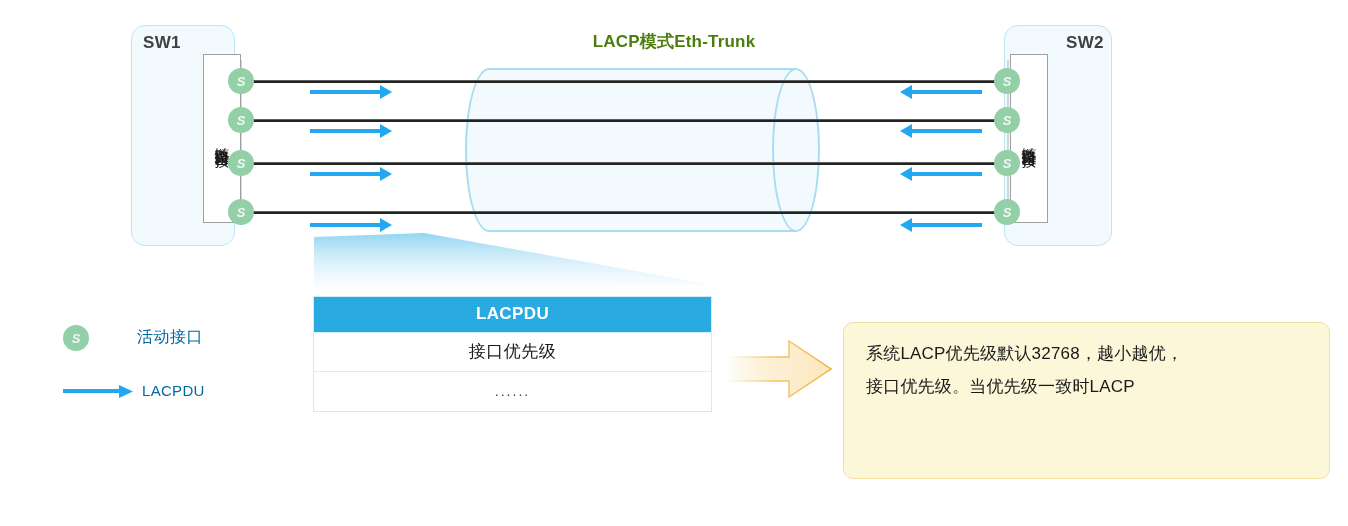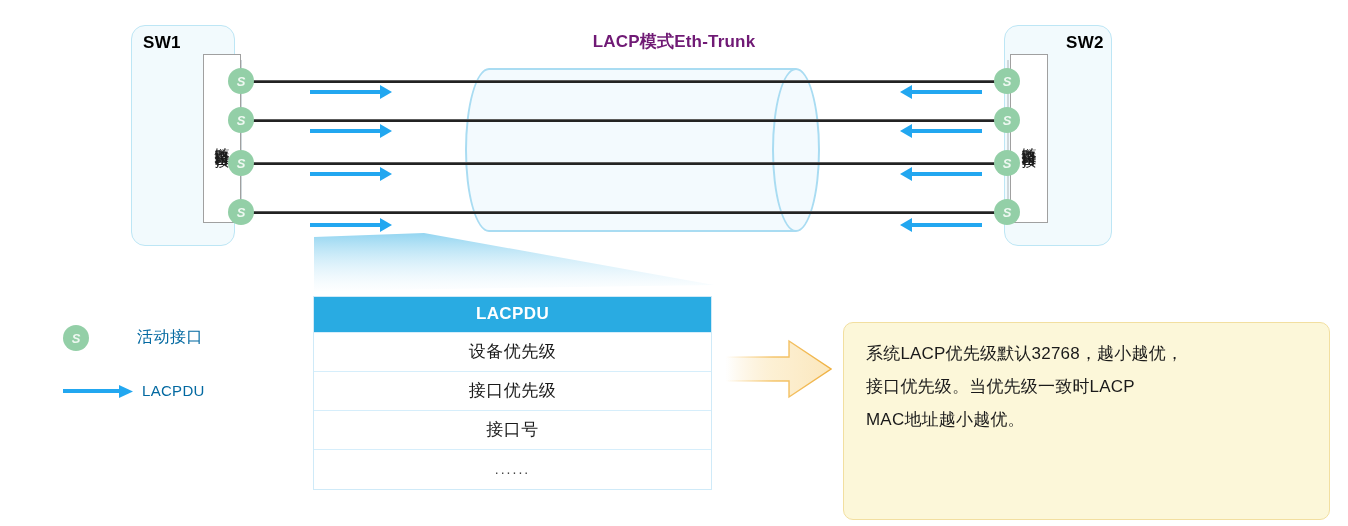--- a/index.html
+++ b/index.html
@@ -29,21 +29,21 @@
     border-radius: 14px;
     box-sizing: border-box;
   }
   #sw1-box { left: 131px; top: 25px; width: 104px; height: 221px; }
   #sw2-box { left: 1004px; top: 25px; width: 108px; height: 221px; }
 
   .switch-label {
     position: absolute;
     font-size: 17px;
     font-weight: bold;
-    color: #000000;
+    color: #404040;
     letter-spacing: 0.3px;
     white-space: nowrap;
   }
   #sw1-label { left: 143px; top: 33px; }
   #sw2-label { left: 1066px; top: 33px; }
 
   
   .agg-module {
     position: absolute;
     background: #ffffff;
@@ -156,21 +156,21 @@
     border: 2px solid #a9dcf2;
   }
 
   #trunk-title {
     position: absolute;
     left: 0; right: 0;
     top: 30px;
     text-align: center;
     font-size: 17px;
     font-weight: bold;
-    color: #701a75;
+    color: #4d7c0f;
     letter-spacing: 0.2px;
   }
 
   
   #callout-funnel {
     position: absolute;
     left: 314px;
     top: 233px;
     width: 400px;
     height: 62px;
@@ -218,21 +218,21 @@
     width: 106px;
     height: 62px;
   }
 
   
   #note-box {
     position: absolute;
     left: 843px;
     top: 322px;
     width: 487px;
-    height: 198px;
+    height: 157px;
     background: #fcf7d9;
     border: 1.5px solid #f2dfa0;
     border-radius: 10px;
     box-sizing: border-box;
     padding: 14px 20px 0 22px;
   }
   #note-box p {
     margin: 0;
     font-size: 17px;
     line-height: 33px;
@@ -353,23 +353,21 @@
       <linearGradient id="funnelFade" x1="0" y1="0" x2="0" y2="1">
         <stop offset="0%" stop-color="#8ed3f0" stop-opacity="0.95"></stop>
         <stop offset="100%" stop-color="#d8f0fb" stop-opacity="0.05"></stop>
       </linearGradient>
     </defs>
     <polygon points="0,4 110,0 400,52 0,58" fill="url(#funnelFade)"></polygon>
   </svg>
 
   <div id="lacpdu-table">
     <div class="tbl-head">LACPDU</div>
-    <div class="tbl-row">设备优先级</div>
     <div class="tbl-row">接口优先级</div>
-    <div class="tbl-row">接口号</div>
     <div class="tbl-row ellipsis">......</div>
   </div>
 
   <svg id="transition-arrow" viewBox="0 0 106 62" preserveAspectRatio="none">
     <defs>
       <linearGradient id="orangeFade" x1="0" y1="0" x2="1" y2="0">
         <stop offset="0%" stop-color="#fae3b4" stop-opacity="0"></stop>
         <stop offset="45%" stop-color="#fcedcb" stop-opacity="0.85"></stop>
         <stop offset="100%" stop-color="#fbe7bd" stop-opacity="1"></stop>
       </linearGradient>
@@ -378,21 +376,20 @@
         <stop offset="45%" stop-color="#f2b94f" stop-opacity="0.8"></stop>
         <stop offset="100%" stop-color="#efb142" stop-opacity="1"></stop>
       </linearGradient>
     </defs>
     <polygon points="0,19 63,19 63,3 105,31 63,59 63,43 0,43" fill="url(#orangeFade)" stroke="url(#orangeStroke)" stroke-width="1.4"></polygon>
   </svg>
 
   <div id="note-box">
     <p>系统LACP优先级默认32768，越小越优，</p>
     <p>接口优先级。当优先级一致时LACP</p>
-    <p>MAC地址越小越优。</p>
   </div>
 
   <div id="legend">
     <div class="legend-row" id="legend-row-active">
       <div class="legend-swatch">
         <div class="s-dot">S</div>
       </div>
       <div class="legend-text">活动接口</div>
     </div>
 

